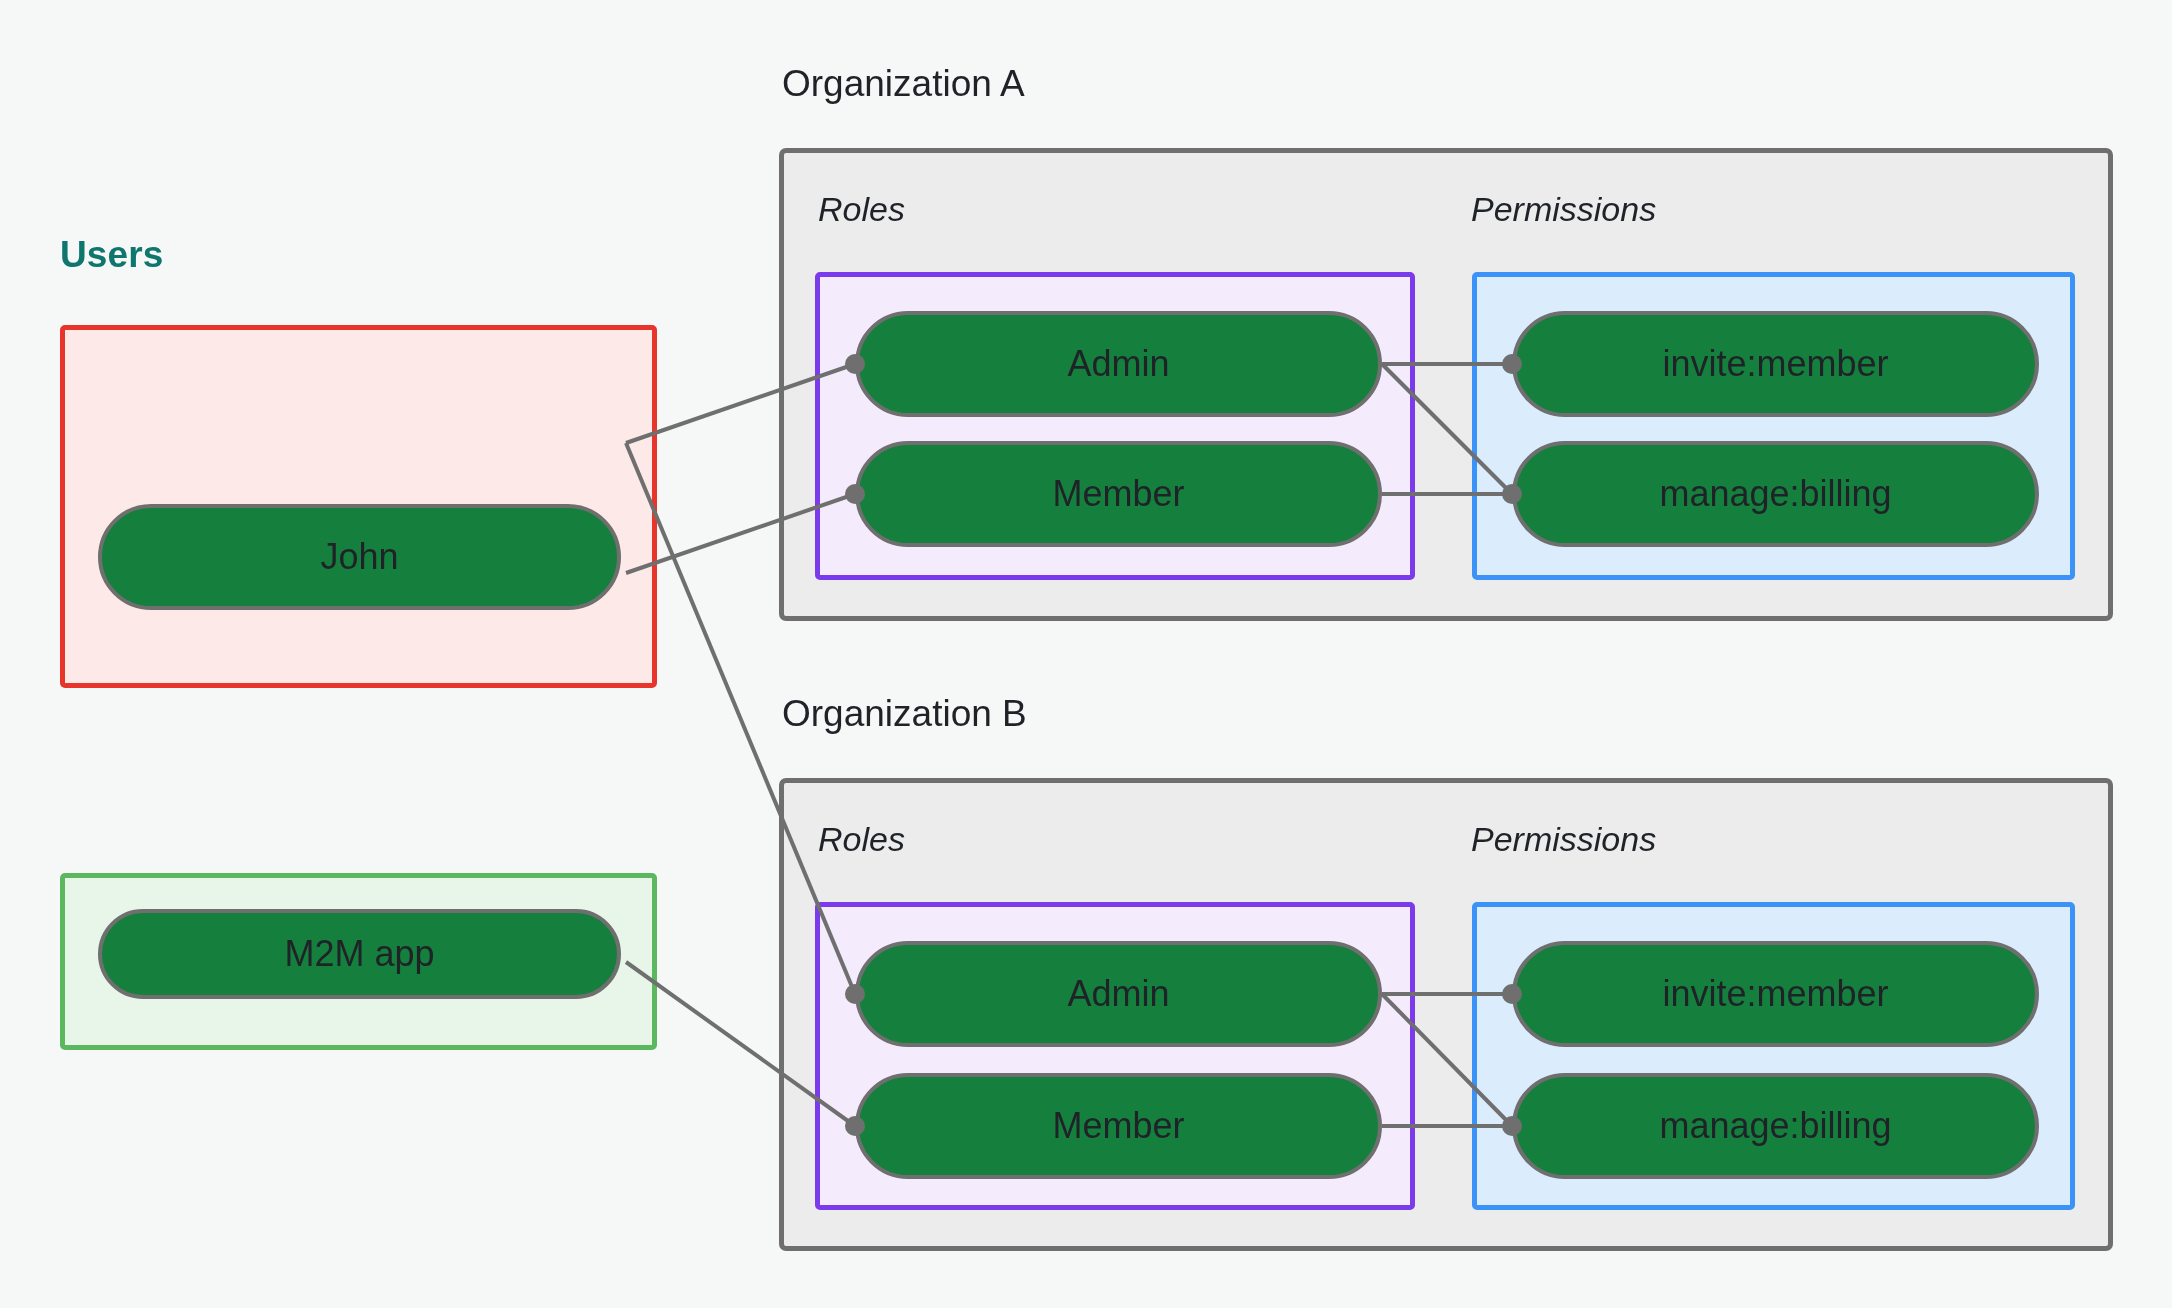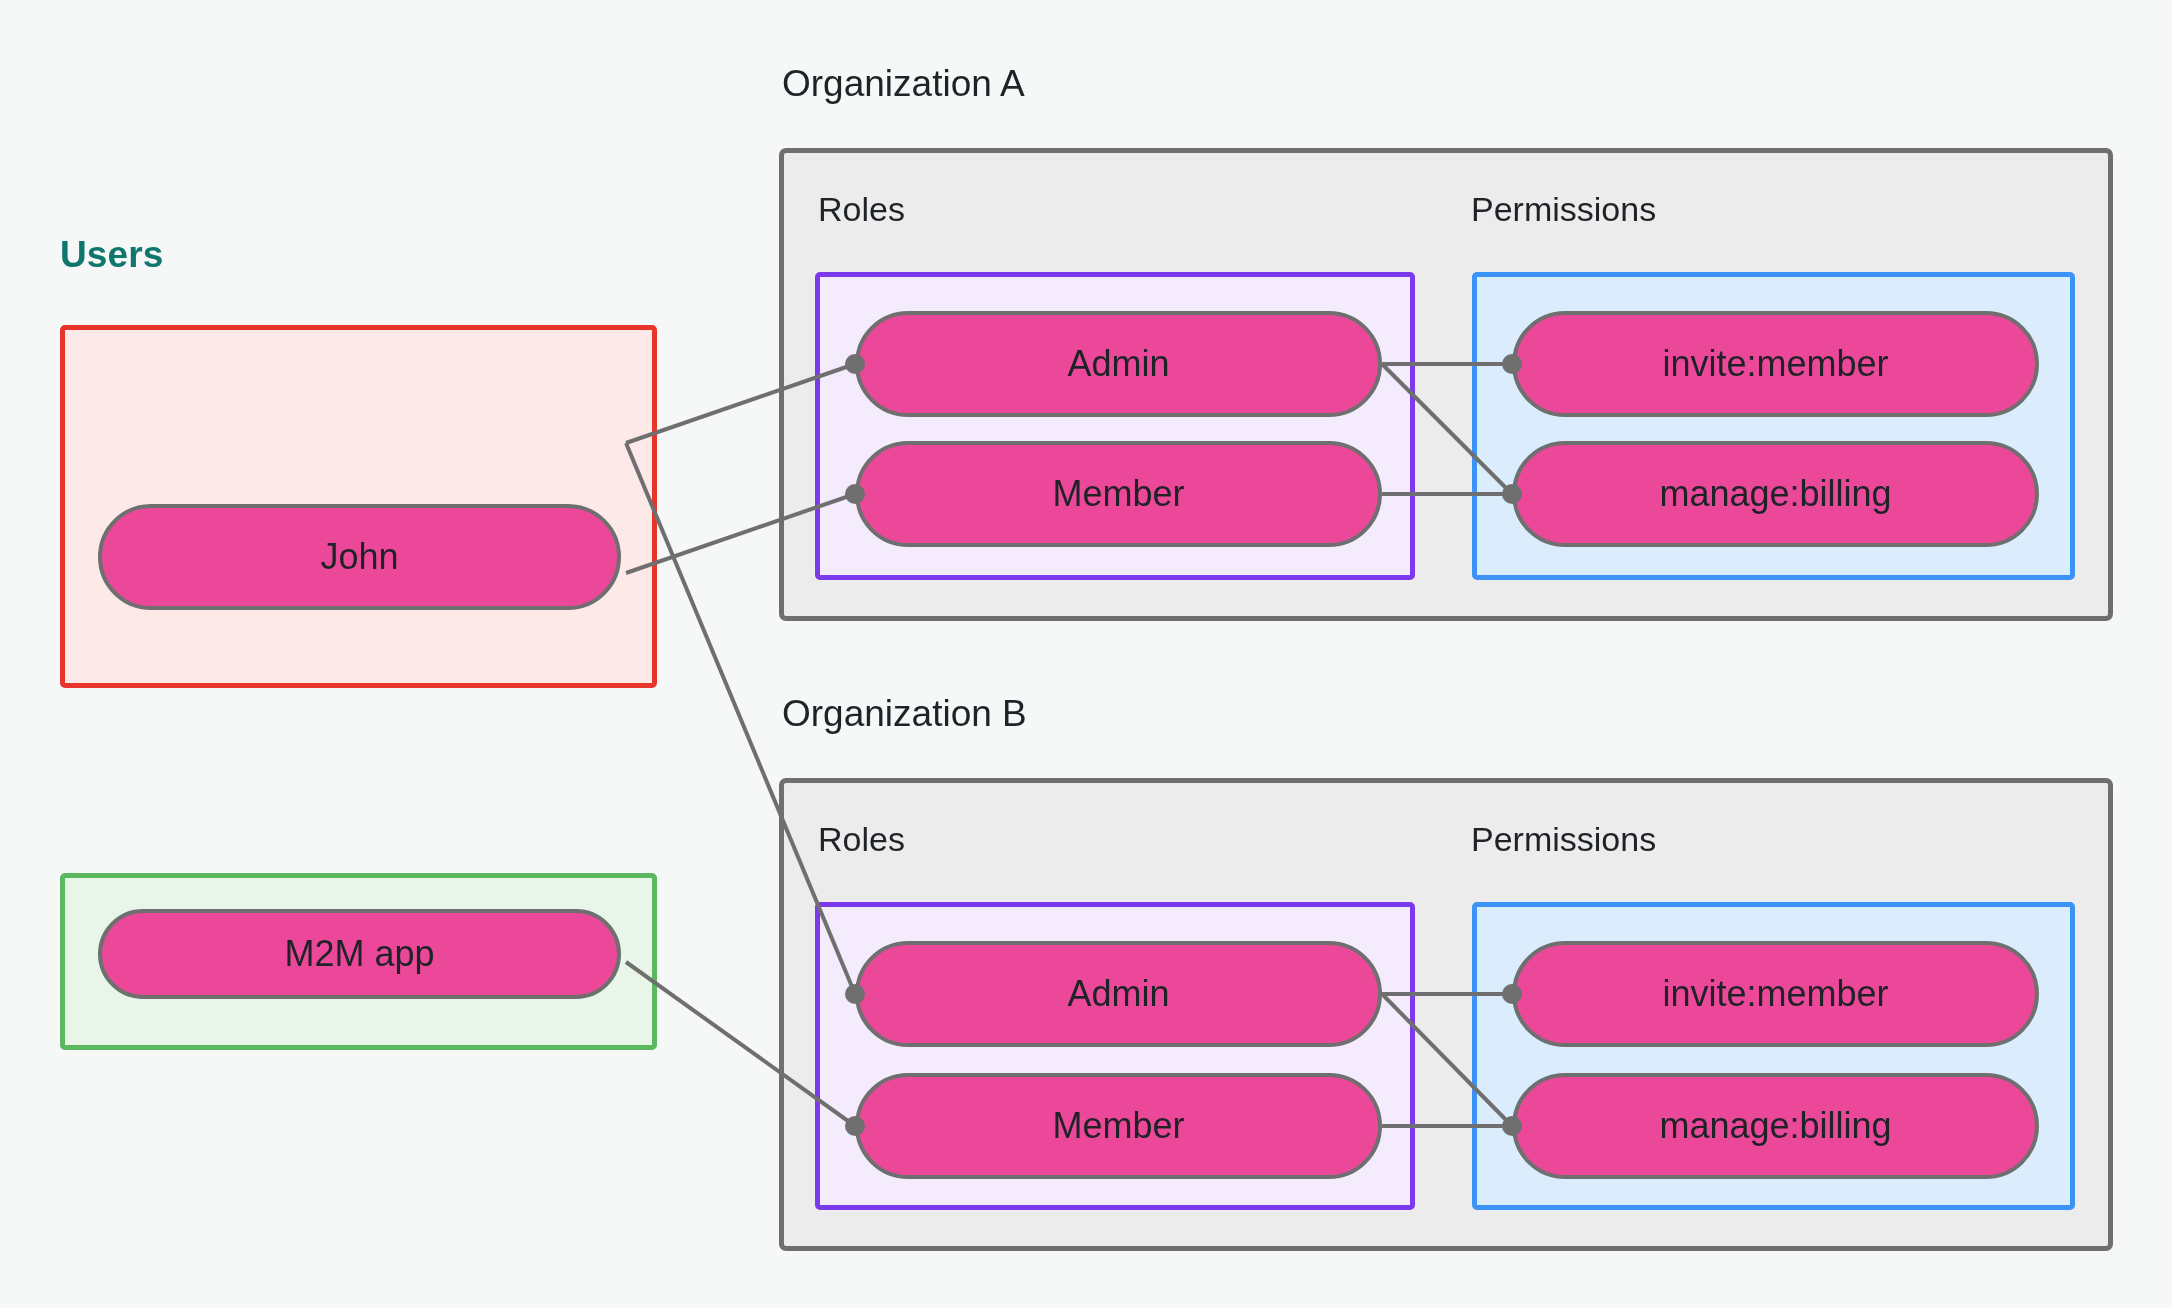--- a/index.html
+++ b/index.html
@@ -32,33 +32,34 @@
     white-space:nowrap;
     z-index:3;
   }
   .group-title{
     position:absolute;
     font-size:34px;
     font-weight:400;
     color:#1f2328;
     white-space:nowrap;
     z-index:4;
+    font-style:italic;
   }
 
   .box{position:absolute;box-sizing:border-box;z-index:2;}
   .box.users{background:#fdeae8;border:5px solid #e8352b;border-radius:5px;}
   .box.m2m{background:#e7f6e9;border:5px solid #5cb85f;border-radius:5px;}
   .box.org{background:#ececec;border:5px solid #6f6f6f;border-radius:7px;}
   .box.roles{background:#f4ecfd;border:5px solid #7c3aed;border-radius:5px;z-index:3;}
   .box.perms{background:#dbecfd;border:5px solid #3b93f7;border-radius:5px;z-index:3;}
 
   .node{
     position:absolute;
     box-sizing:border-box;
-    background:#ec4899;
+    background:#15803d;
     border:4px solid #6f6f6f;
     border-radius:999px;
     display:flex;align-items:center;justify-content:center;
     font-size:36px;
     color:#1f2328;
     z-index:6;
     white-space:nowrap;
   }
   .dot{position:absolute;width:20px;height:20px;border-radius:50%;background:#6f6f6f;z-index:7;}
 </style>

